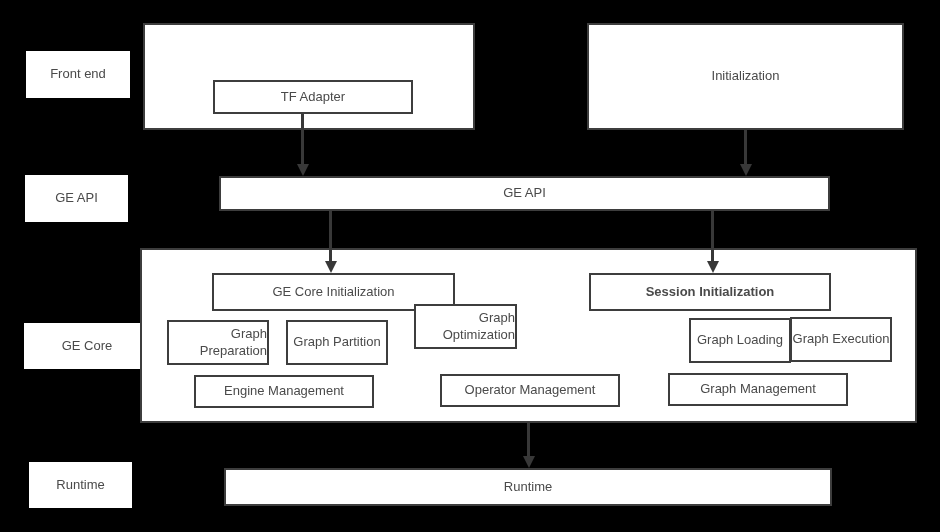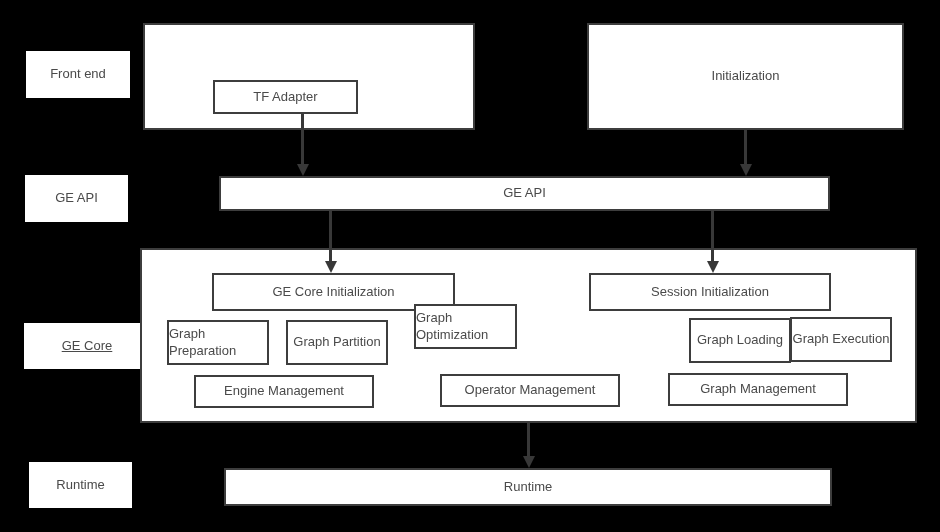--- a/index.html
+++ b/index.html
@@ -20,21 +20,21 @@
     overflow:hidden;
   }
   .box{
     position:absolute;
     box-sizing:border-box;
     background:var(--box-fill);
     border:2px solid var(--border);
     display:flex;
     align-items:center;
     justify-content:center;
-    text-align:left;
+    text-align:right;
     line-height:1.25;
   }
   .plain{border:none;}
   .toplabel{
     position:absolute;
     text-align:center;
     color:var(--text);
   }
   .arrow{
     position:absolute;
@@ -49,36 +49,36 @@
     left:50%;
     transform:translateX(-50%);
     border-left:6px solid transparent;
     border-right:6px solid transparent;
     border-top:12px solid var(--arrow);
   }
 
   
   .lbl-frontend{left:26px;top:51px;width:104px;height:47px;}
   .lbl-geapi{left:25px;top:175px;width:103px;height:47px;}
-  .lbl-gecore{left:24px;top:323px;width:126px;height:46px;text-decoration:underline;}
+  .lbl-gecore{left:24px;top:323px;width:126px;height:46px;}
   .lbl-runtime{left:29px;top:462px;width:103px;height:46px;}
 
   
   .tensorflow{left:143px;top:23px;width:332px;height:107px;}
   .tensorflow-label{left:213px;top:53px;width:180px;}
-  .tf-adapter{left:213px;top:80px;width:145px;height:34px;}
+  .tf-adapter{left:213px;top:80px;width:200px;height:34px;}
   .mindexpression{left:587px;top:23px;width:317px;height:107px;}
 
   
   .geapi-bar{left:219px;top:176px;width:611px;height:35px;}
 
   
   .gecore{left:140px;top:248px;width:777px;height:175px;}
   .gecore-init{left:212px;top:273px;width:243px;height:38px;}
-  .session-init{left:589px;top:273px;width:242px;height:38px;}
+  .session-init{left:589px;top:273px;width:242px;height:38px;font-weight:bold;}
   .mod1{left:167px;top:320px;width:102px;height:45px;}
   .mod2{left:286px;top:320px;width:102px;height:45px;}
   .mod3{left:414px;top:304px;width:103px;height:45px;}
   .mod4{left:540px;top:321px;width:102px;height:45px;}
   .mod5{left:665px;top:318px;width:102px;height:45px;margin-left:24px;}
   .mod6{left:790px;top:317px;width:102px;height:45px;}
   .mgr1{left:194px;top:375px;width:180px;height:33px;}
   .mgr2{left:440px;top:374px;width:180px;height:33px;}
   .mgr3{left:668px;top:373px;width:180px;height:33px;}
 

